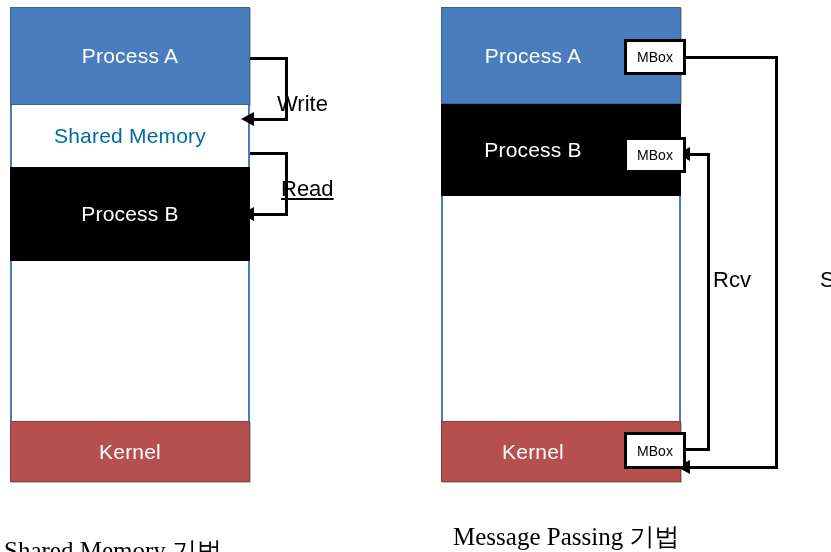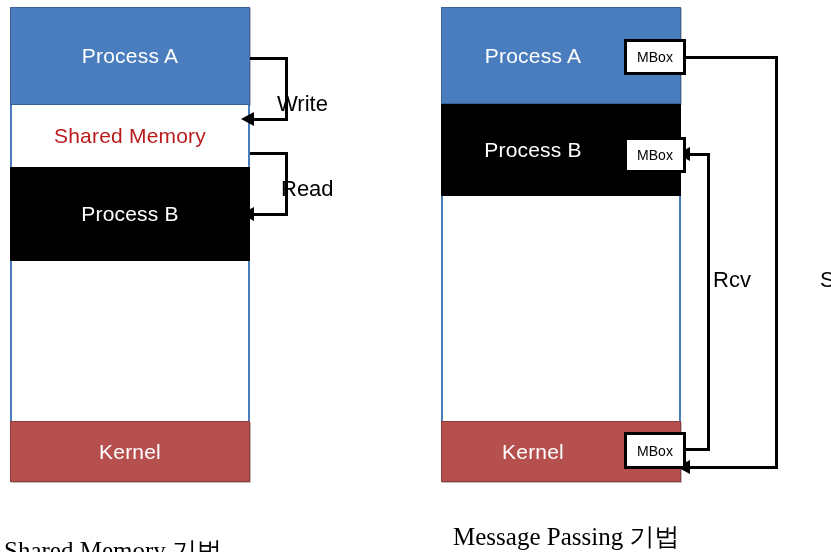--- a/index.html
+++ b/index.html
@@ -40,21 +40,21 @@
   }
   .block.proc-b {
     background: #000000;
     border: 1px solid #000000;
     color: #ffffff;
   }
   .block.shared {
     background: #ffffff;
     border-left: 2px solid #4a7dbd;
     border-right: 2px solid #4a7dbd;
-    color: #b91c1c;
+    color: #0369a1;
     align-items: center;
   }
   .block.empty {
     background: #ffffff;
     border-left: 2px solid #4a7dbd;
     border-right: 2px solid #4a7dbd;
   }
   .block.kernel {
     background: #b6504e;
     border: 1px solid #8f3d3b;
@@ -146,21 +146,21 @@
   <div class="seg h" style="left:250px; top:57px;  width:38px;"></div>
   <div class="seg v" style="left:285px; top:57px;  height:62px;"></div>
   <div class="seg h" style="left:254px; top:118px; width:34px;"></div>
   <div class="arrow-left" style="left:241px; top:112px;"></div>
   <div class="stroke-label" style="left:277px; top:75px;">Write</div>
 
   <div class="seg h" style="left:250px; top:152px; width:38px;"></div>
   <div class="seg v" style="left:285px; top:152px; height:62px;"></div>
   <div class="seg h" style="left:254px; top:213px; width:34px;"></div>
   <div class="arrow-left" style="left:241px; top:207px;"></div>
-  <div class="stroke-label" style="left:281px; top:160px;">Read</div>
+  <div class="stroke-label" style="left:281px; top:160px;text-decoration:underline;">Read</div>
 
   <div class="caption" style="left:4px; top:513px;margin-top:21px;">Shared Memory 기법</div>
 
   <div class="block proc-a" style="left:441px; top:7px; width:240px; height:97px;">
     <span style="position:relative; left:-28px;">Process A</span>
   </div>
 
   <div class="block proc-b" style="left:441px; top:104px; width:240px; height:92px;">
     <span style="position:relative; left:-28px;">Process B</span>
   </div>

